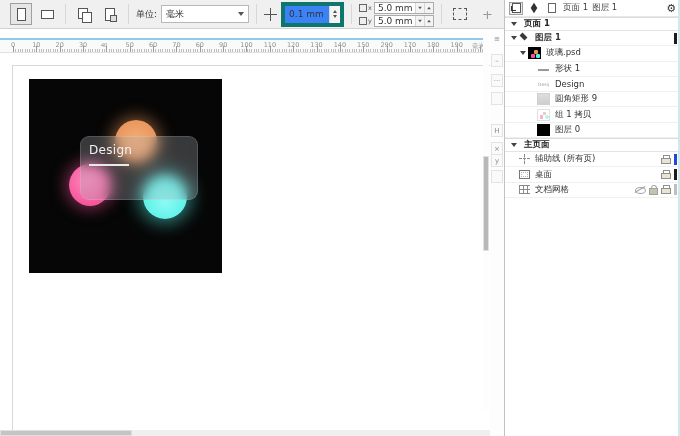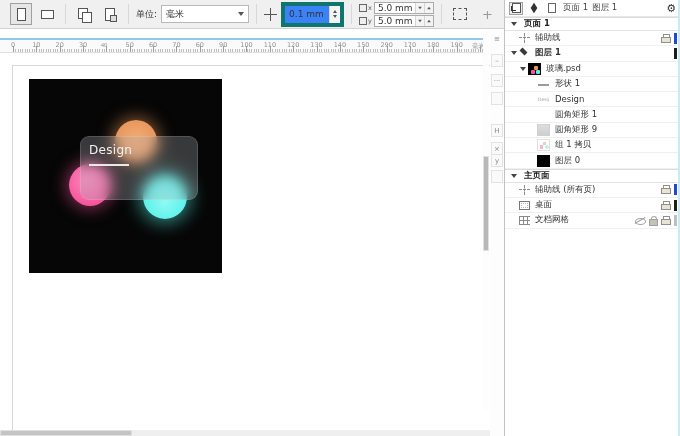--- a/index.html
+++ b/index.html
@@ -323,30 +323,20 @@
         <div class="prow section">
           <span style="width: 4px;"></span>
           <span class="arrow-cell">
             <span class="tri-down"></span>
           </span>
           <span class="row-label">页面 1</span>
           <span class="row-right"></span>
         </div>
         <div class="prow">
           <span style="width: 4px;"></span>
-          <span class="arrow-cell"></span>
-          <span class="ic-guides"></span>
-          <span class="row-label">辅助线</span>
-          <span class="row-right">
-            <span class="ic-print"></span>
-            <span class="bar" style="background: rgb(29, 73, 216);"></span>
-          </span>
-        </div>
-        <div class="prow">
-          <span style="width: 4px;"></span>
           <span class="arrow-cell">
             <span class="tri-down"></span>
           </span>
           <span class="ic-layerstack"></span>
           <span class="row-label bold">图层 1</span>
           <span class="row-right">
             <span class="bar" style="background: rgb(28, 28, 28);"></span>
           </span>
         </div>
         <div class="prow">
@@ -363,27 +353,20 @@
           <span class="arrow-cell"></span>
           <span class="thumb line"></span>
           <span class="row-label">形状 1</span>
           <span class="row-right"></span>
         </div>
         <div class="prow">
           <span style="width: 22px;"></span>
           <span class="arrow-cell"></span>
           <span class="thumb design"></span>
           <span class="row-label">Design</span>
-          <span class="row-right"></span>
-        </div>
-        <div class="prow">
-          <span style="width: 22px;"></span>
-          <span class="arrow-cell"></span>
-          <span class="thumb blank"></span>
-          <span class="row-label">圆角矩形 1</span>
           <span class="row-right"></span>
         </div>
         <div class="prow">
           <span style="width: 22px;"></span>
           <span class="arrow-cell"></span>
           <span class="thumb gray"></span>
           <span class="row-label">圆角矩形 9</span>
           <span class="row-right"></span>
         </div>
         <div class="prow">

